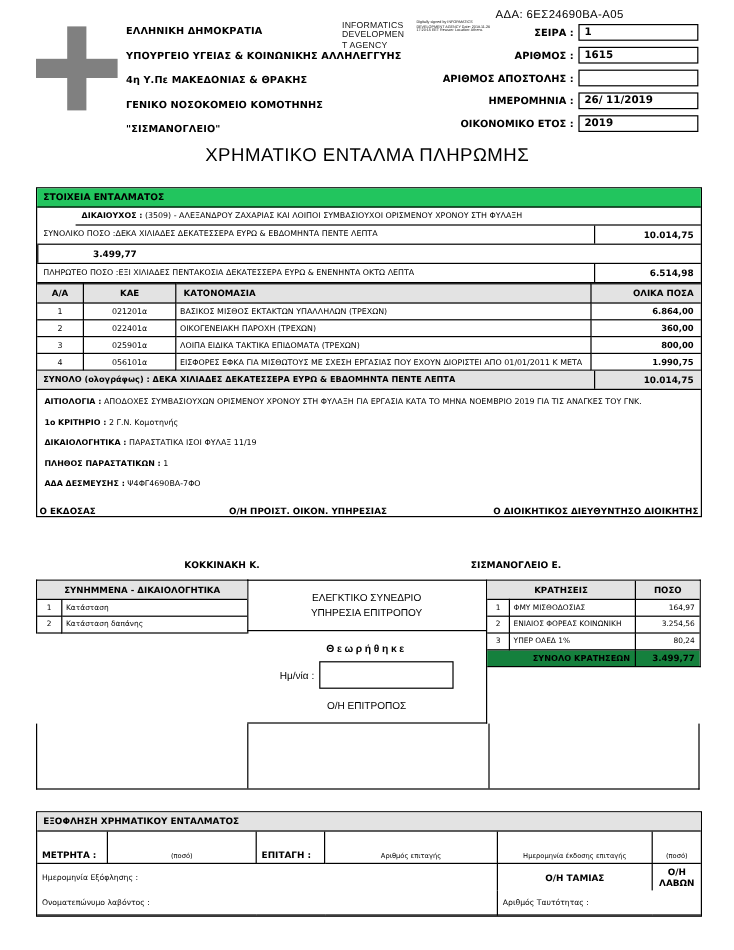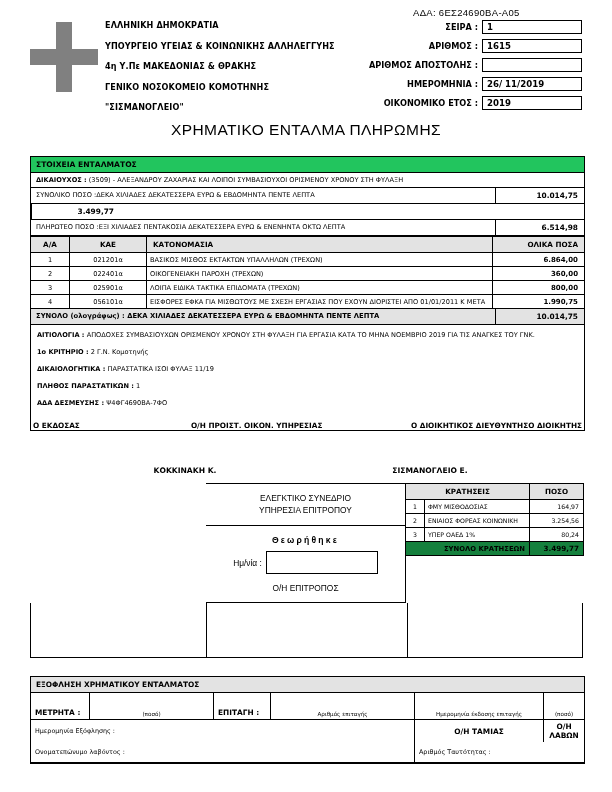--- a/index.html
+++ b/index.html
@@ -18,21 +18,21 @@
   .stamp .s2{position:absolute;left:62px;top:0;font-size:3.1px;line-height:3.6px;color:#111;width:62px;font-family:"Liberation Sans",sans-serif;}
   
   .rrow{position:absolute;display:flex;align-items:center;height:15px;}
   .rrow .lbl{font-weight:bold;font-size:8.2px;text-align:right;white-space:nowrap;padding-right:4px;}
   .rrow .val{border:1px solid #000;height:14px;box-sizing:border-box;font-size:8.6px;font-weight:bold;padding:1px 0 0 4px;background:#fff;}
   
   .title{position:absolute;left:0;top:121px;width:612px;text-align:center;font-size:15.5px;letter-spacing:.4px;font-family:"Liberation Sans",sans-serif;}
   
   .frame{position:absolute;left:30px;top:156px;width:553px;border:1px solid #000;}
   .band{background:#22c55e;border-bottom:1px solid #000;padding:3px 5px;font-weight:bold;font-size:7.6px;}
-  .line{border-bottom:1px solid #000;padding:3px 5px;font-size:6.6px;display:flex;}
+  .line{border-bottom:1px solid #000;padding:3px 5px;font-size:6.6px;display:flex;margin-left:32px;}
   .line .k{font-weight:bold;white-space:nowrap;}
   .line .t{padding-left:2px;}
   .amtline{border-bottom:1px solid #000;display:flex;font-size:6.6px;}
   .amtline .desc{flex:1;padding:3px 5px;display:flex;}
   .amtline .amt{width:82px;border-left:1px solid #000;text-align:right;padding:3px 6px 3px 0;font-weight:bold;font-size:7.4px;}
   
   table.det{width:100%;border-collapse:collapse;font-size:6.6px;}
   table.det th{background:#e3e3e3;border:1px solid #000;border-left:0;border-right:1px solid #000;font-weight:bold;font-size:7.2px;padding:3px 2px;}
   table.det td{border:1px solid #000;border-left:0;padding:2.5px 3px;}
   table.det td.c{text-align:center;}
@@ -105,20 +105,28 @@
   </div>
 
   <div class="org">
     <div>ΕΛΛΗΝΙΚΗ ΔΗΜΟΚΡΑΤΙΑ</div>
     <div>ΥΠΟΥΡΓΕΙΟ ΥΓΕΙΑΣ &amp; ΚΟΙΝΩΝΙΚΗΣ ΑΛΛΗΛΕΓΓΥΗΣ</div>
     <div>4η Υ.Πε ΜΑΚΕΔΟΝΙΑΣ &amp; ΘΡΑΚΗΣ</div>
     <div>ΓΕΝΙΚΟ ΝΟΣΟΚΟΜΕΙΟ ΚΟΜΟΤΗΝΗΣ</div>
     <div>"ΣΙΣΜΑΝΟΓΛΕΙΟ"</div>
   </div>
 
+  <div class="stamp">
+    <div class="s1">
+      <div>INFORMATICS</div>
+      <div>DEVELOPMEN</div>
+      <div>T AGENCY</div>
+    </div>
+    <div class="s2">Digitally signed by INFORMATICS DEVELOPMENT AGENCY Date: 2019.11.26 17:20:15 EET Reason: Location: Athens</div>
+  </div>
 
   <div class="rrow" style="left:338px;top:19px;">
     <div class="lbl" style="width:140px;">ΣΕΙΡΑ :</div>
     <div class="val" style="width:100px;">1</div>
   </div>
   <div class="rrow" style="left:338px;top:38px;">
     <div class="lbl" style="width:140px;">ΑΡΙΘΜΟΣ :</div>
     <div class="val" style="width:100px;">1615</div>
   </div>
   <div class="rrow" style="left:338px;top:57px;">
@@ -235,20 +243,35 @@
     </div>
   </div>
 
   <div class="namerow">
     <span style="width:310px;text-align:center;">ΚΟΚΚΙΝΑΚΗ Κ.</span>
     <span style="width:180px;text-align:center;">ΣΙΣΜΑΝΟΓΛΕΙΟ Ε.</span>
   </div>
 
   <div class="mid">
 
+    <div class="att">
+      <div class="hd">ΣΥΝΗΜΜΕΝΑ - ΔΙΚΑΙΟΛΟΓΗΤΙΚΑ</div>
+      <table>
+        <tbody>
+            <tr>
+          <td class="n">1</td>
+          <td>Κατάσταση</td>
+        </tr>
+        <tr>
+          <td class="n">2</td>
+          <td>Κατάσταση δαπάνης</td>
+        </tr>
+      </tbody>
+        </table>
+    </div>
 
     <div class="ctr">
       <div class="t1">
         <div>ΕΛΕΓΚΤΙΚΟ ΣΥΝΕΔΡΙΟ</div>
         <div>ΥΠΗΡΕΣΙΑ ΕΠΙΤΡΟΠΟΥ</div>
       </div>
       <div class="sep"></div>
       <div class="t2">Θεωρήθηκε</div>
       <div class="dt">
         <span>Ημ/νία :</span>

